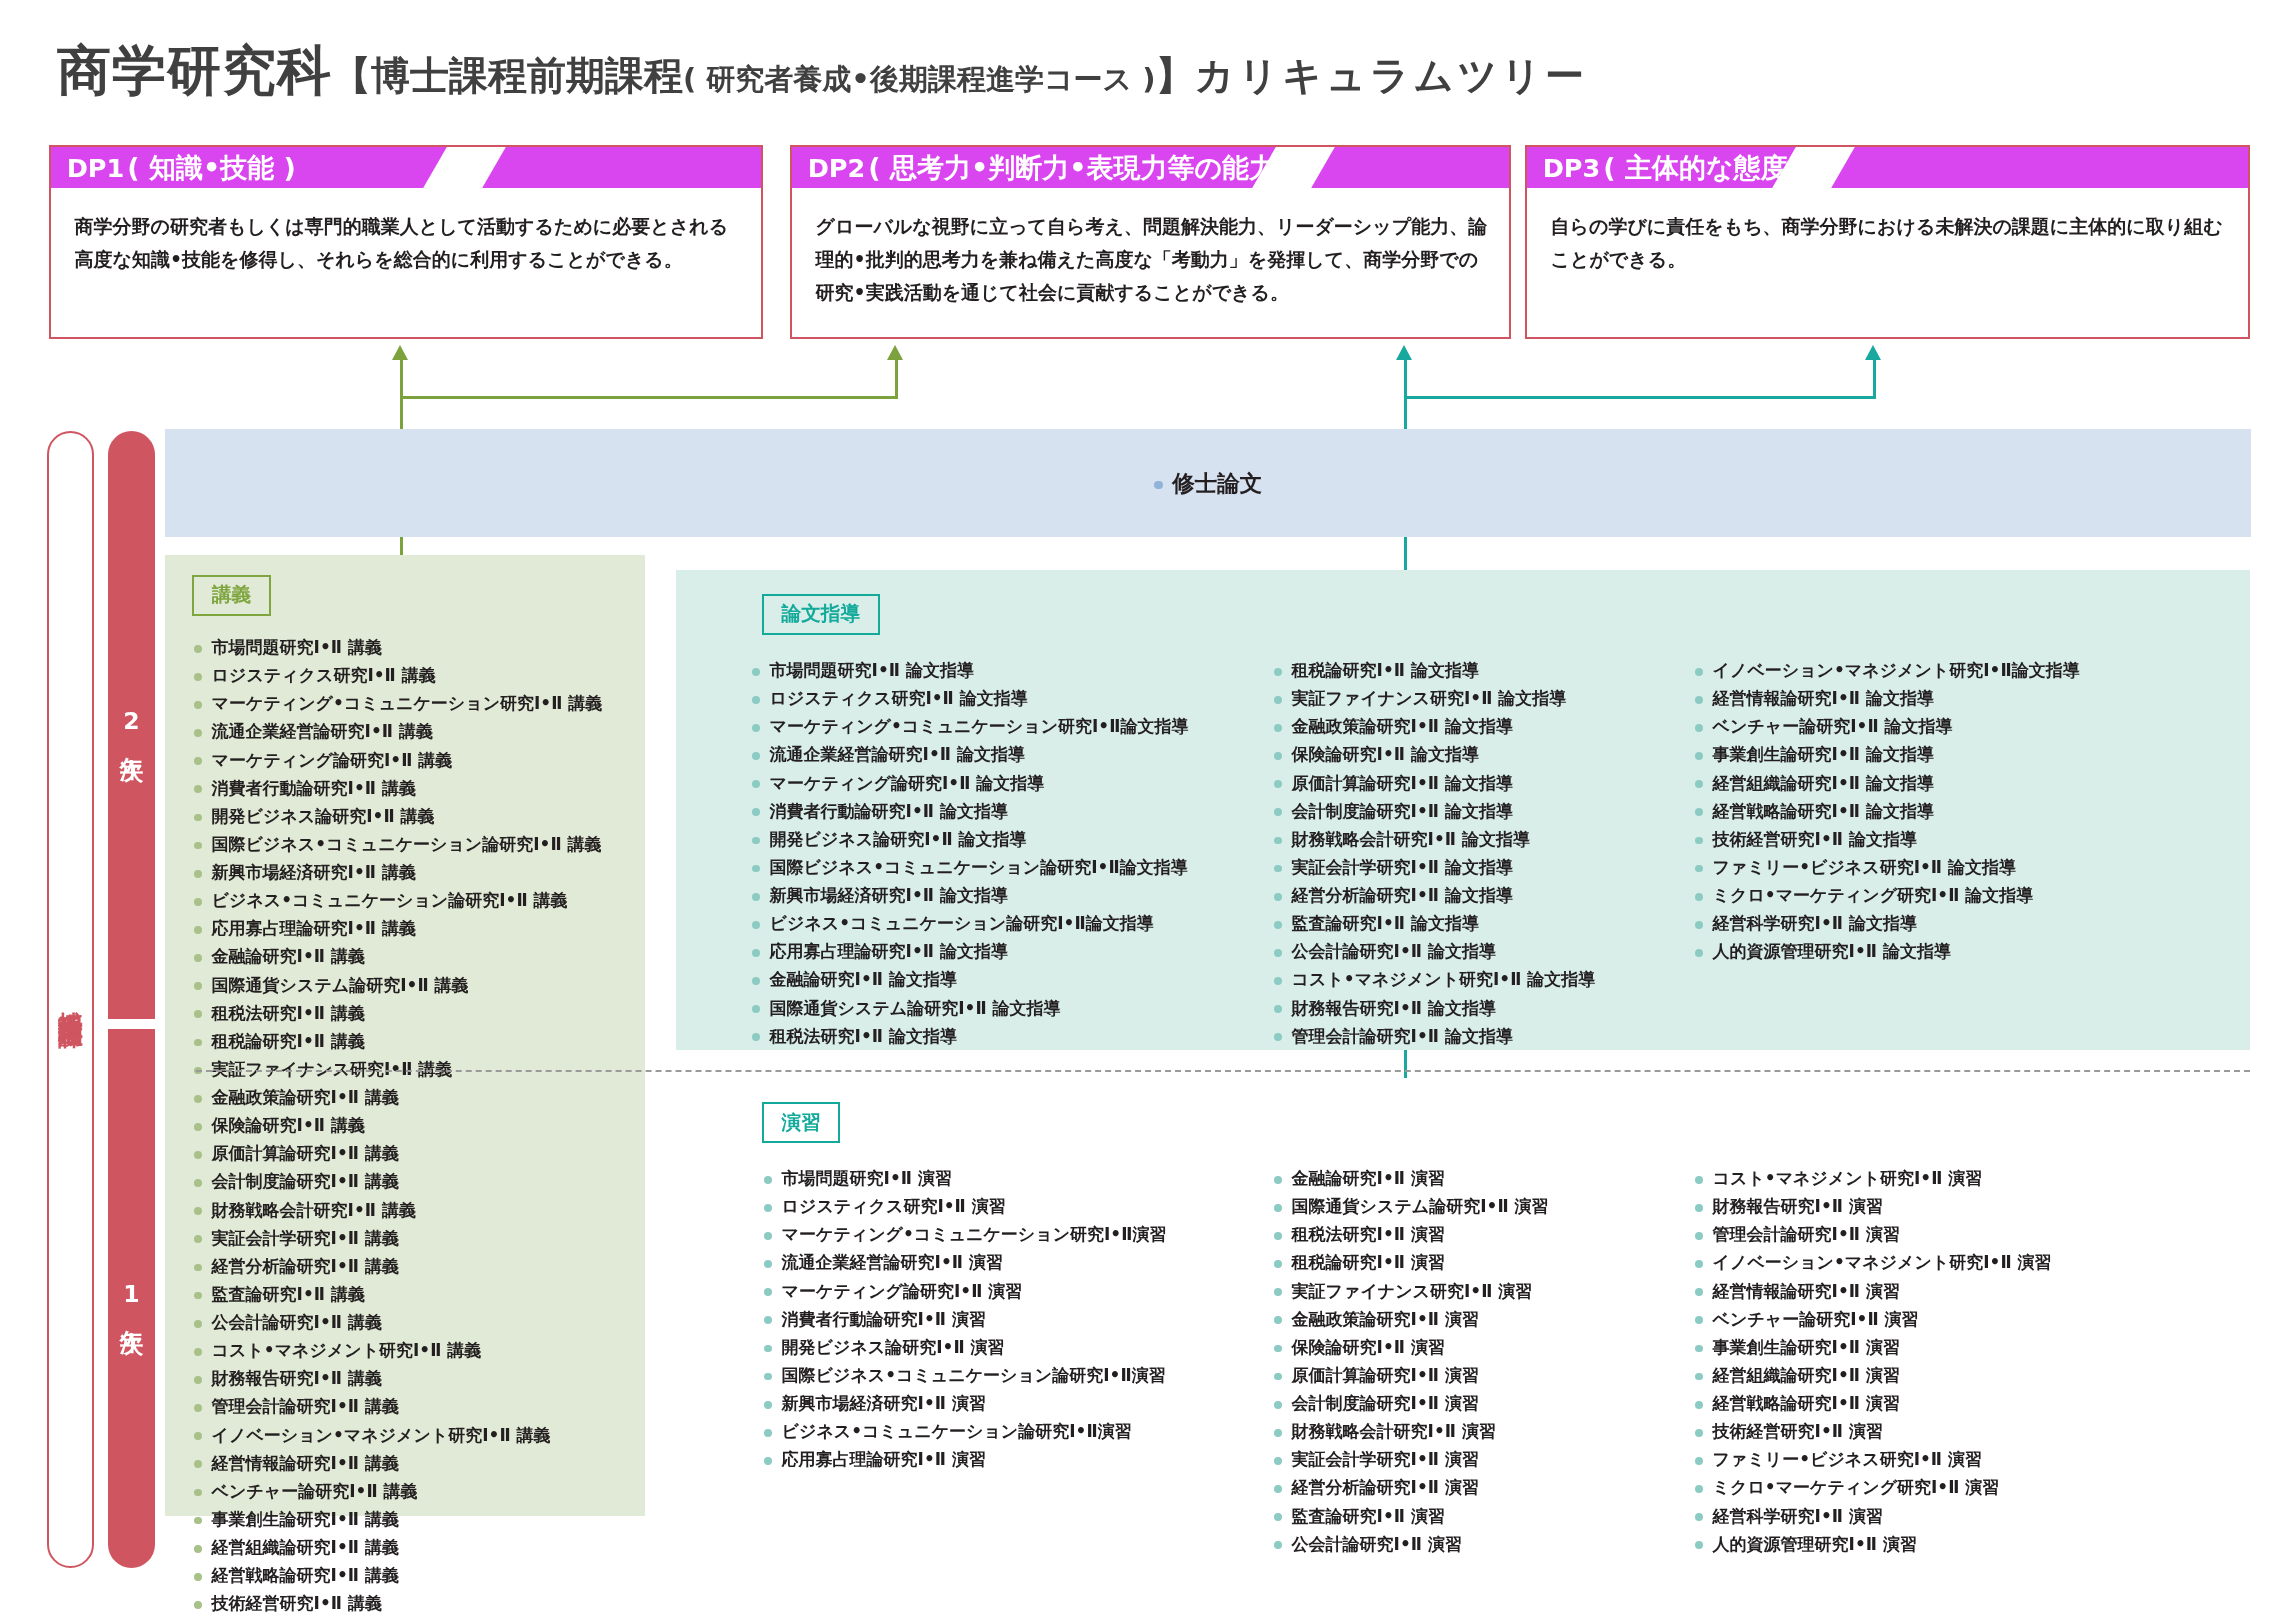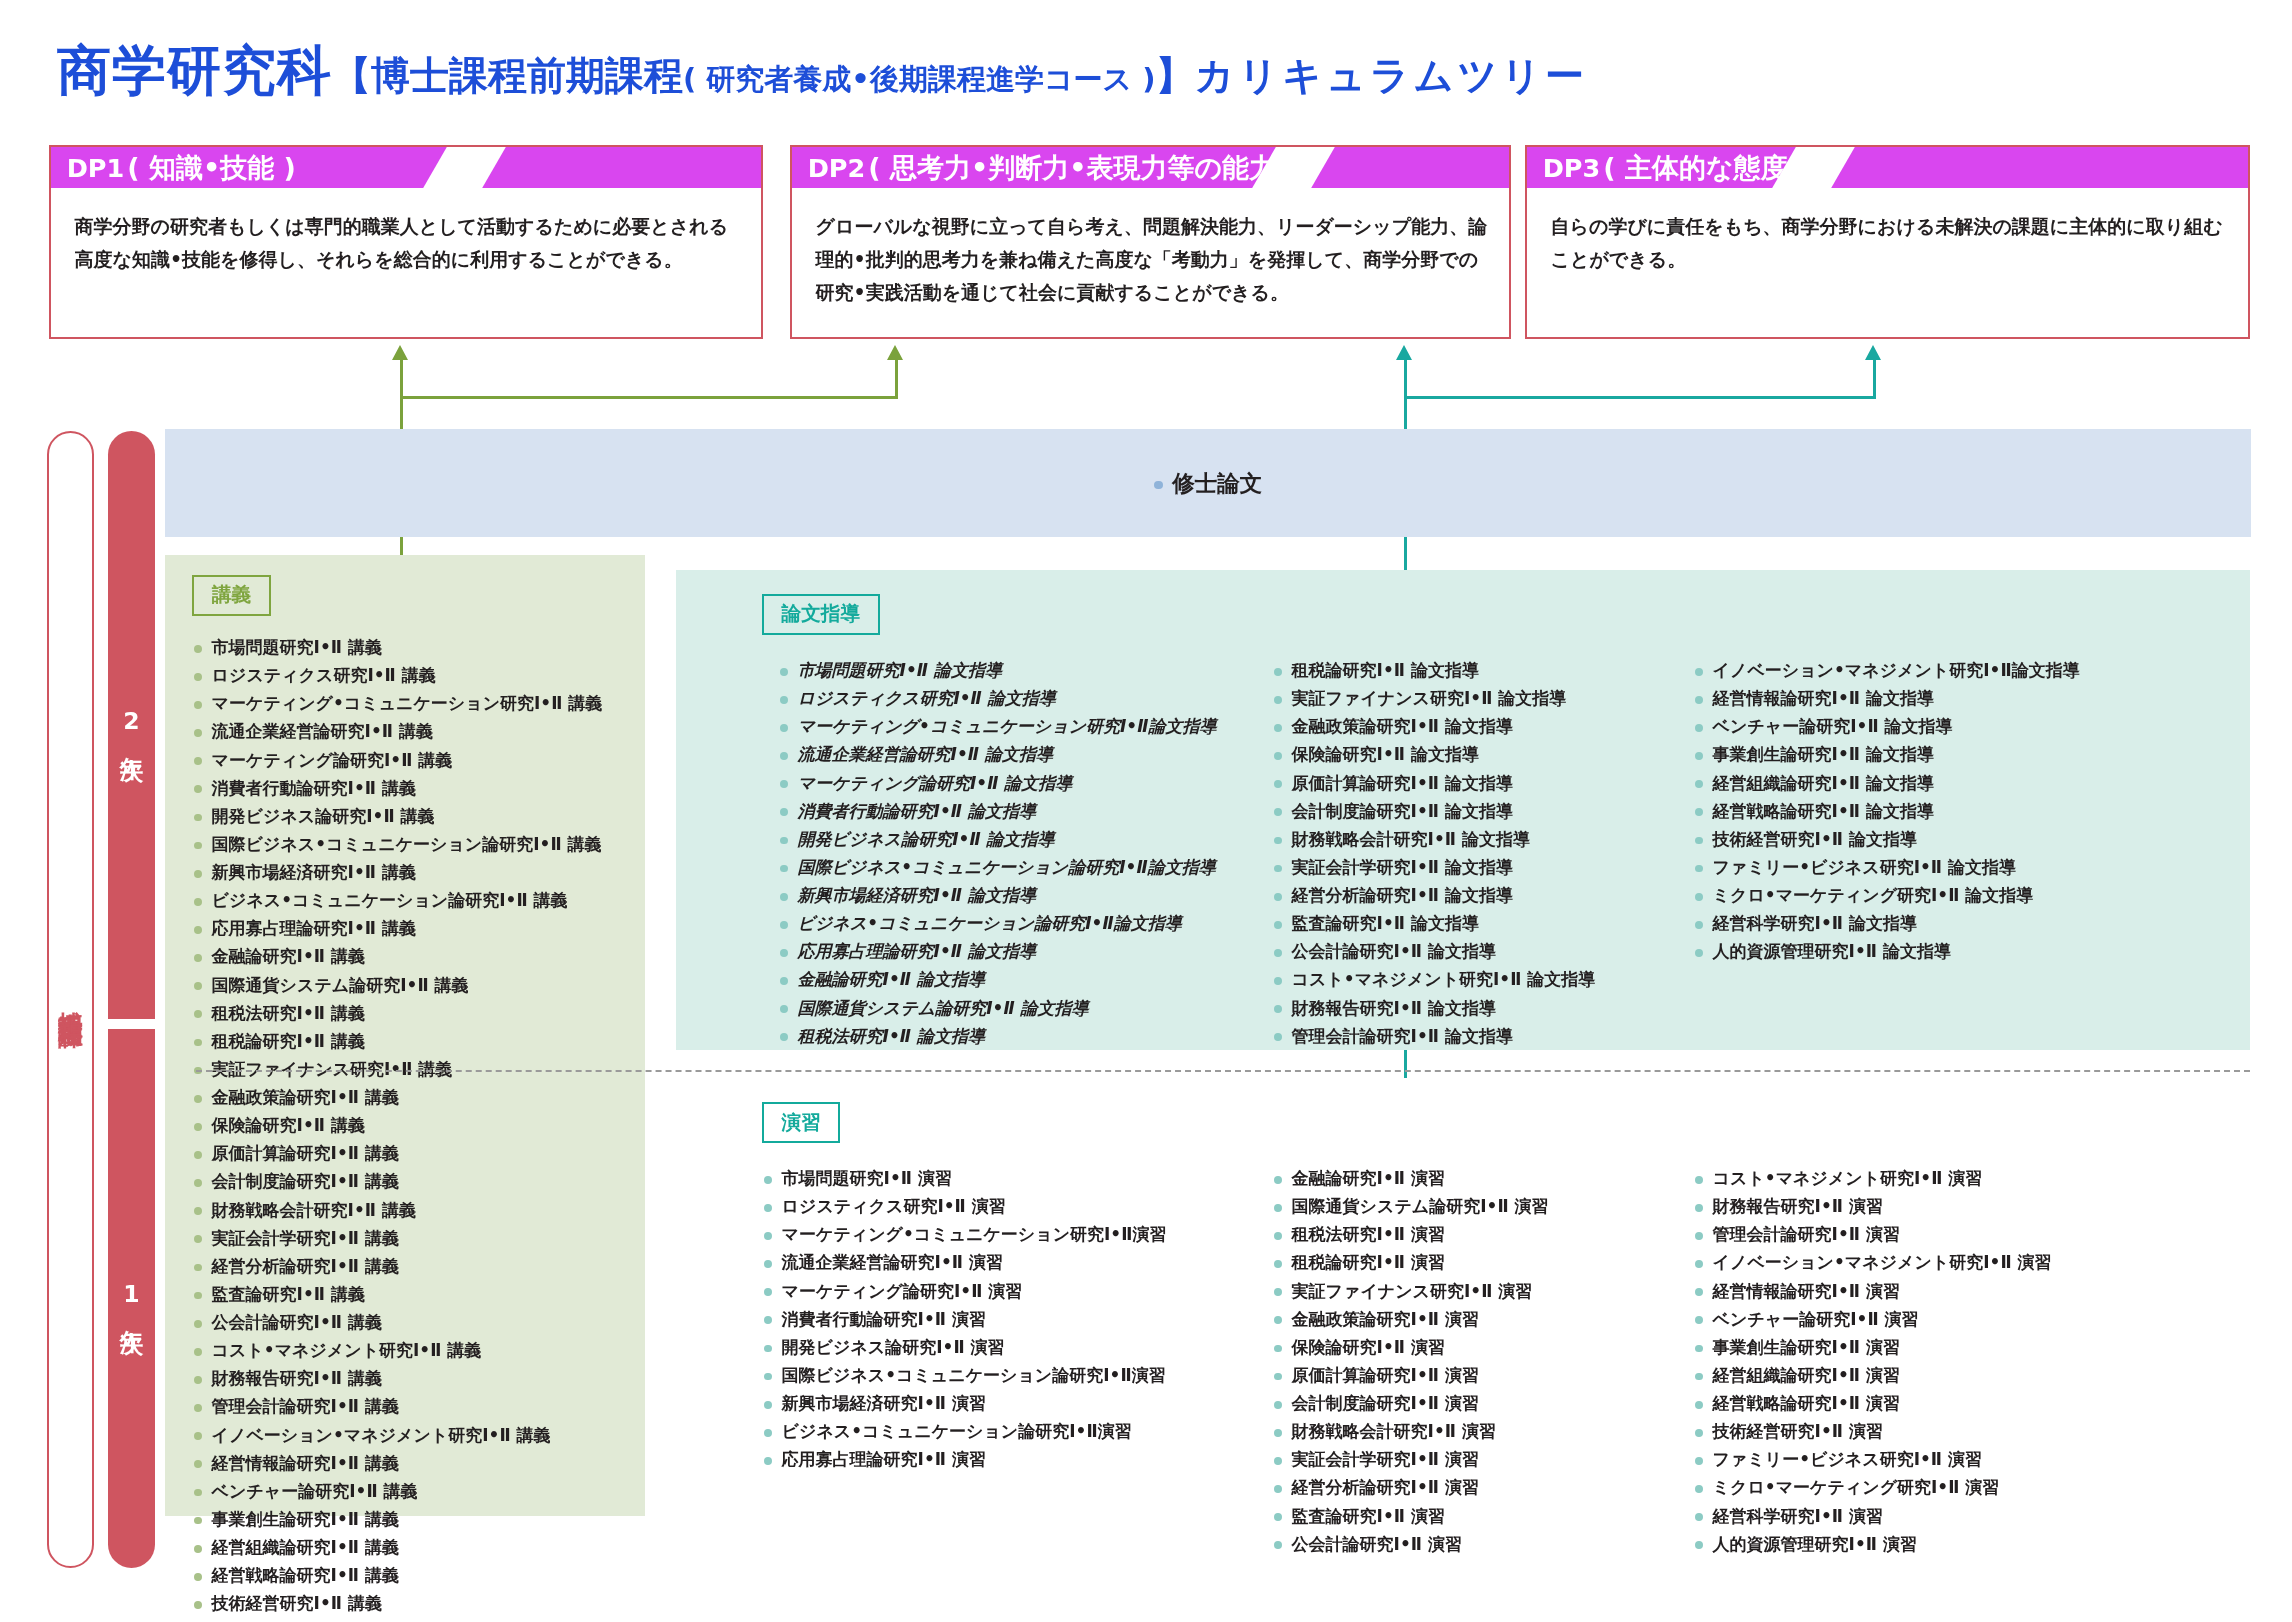--- a/index.html
+++ b/index.html
@@ -13,21 +13,21 @@
     font-family: "DejaVu Sans", "Liberation Sans", sans-serif;
     color: #231f20;
     overflow: hidden;
   }
 
   
   #title {
     position: absolute;
     left: 57px; top: 35px;
     white-space: nowrap;
-    color: #1d4ed8;
+    color: #404040;
   }
   #title .t-main { font-size: 54px; font-weight: bold; letter-spacing: 1px; }
   #title .t-sub  { font-size: 39px; font-weight: bold; letter-spacing: 0px; }
   #title .t-sub2 { font-size: 29px; font-weight: bold; }
   #title .t-tail { font-size: 39px; font-weight: bold; letter-spacing: 3.9px; }
 
   
   .dp-box {
     position: absolute;
     border: 2px solid #cf5560;
@@ -282,21 +282,21 @@
       <li>経営組織論研究Ⅰ•Ⅱ  講義</li>
       <li>経営戦略論研究Ⅰ•Ⅱ  講義</li>
       <li>技術経営研究Ⅰ•Ⅱ  講義</li>
     </ul>
 </div>
 
 <div id="guidance-panel">
   <div style="position:absolute; left:86px; top:23.5px;text-align:right;">
     <span class="tag tag-teal">論文指導</span>
   </div>
-  <ul class="item-list list-teal col" id="guid-col1" style="left:104px; top:86px;font-style:italic;">
+  <ul class="item-list list-teal col" id="guid-col1" style="left:76px; top:86px;">
       <li>市場問題研究Ⅰ•Ⅱ  論文指導</li>
       <li>ロジスティクス研究Ⅰ•Ⅱ 論文指導</li>
       <li>マーケティング•コミュニケーション研究Ⅰ•Ⅱ論文指導</li>
       <li>流通企業経営論研究Ⅰ•Ⅱ  論文指導</li>
       <li>マーケティング論研究Ⅰ•Ⅱ  論文指導</li>
       <li>消費者行動論研究Ⅰ•Ⅱ  論文指導</li>
       <li>開発ビジネス論研究Ⅰ•Ⅱ  論文指導</li>
       <li>国際ビジネス•コミュニケーション論研究Ⅰ•Ⅱ論文指導</li>
       <li>新興市場経済研究Ⅰ•Ⅱ  論文指導</li>
       <li>ビジネス•コミュニケーション論研究Ⅰ•Ⅱ論文指導</li>

